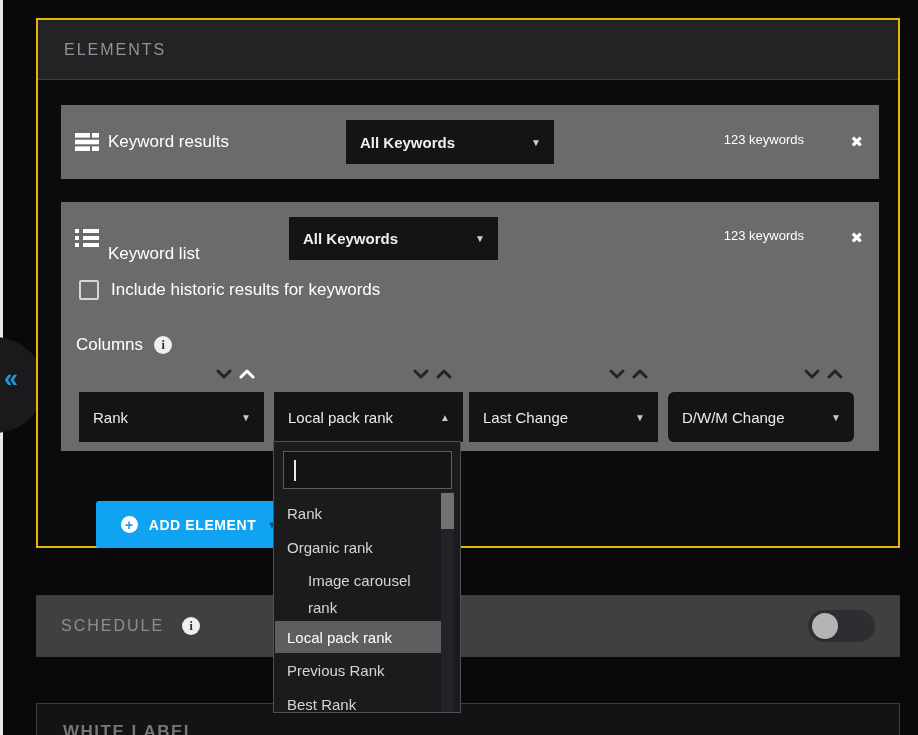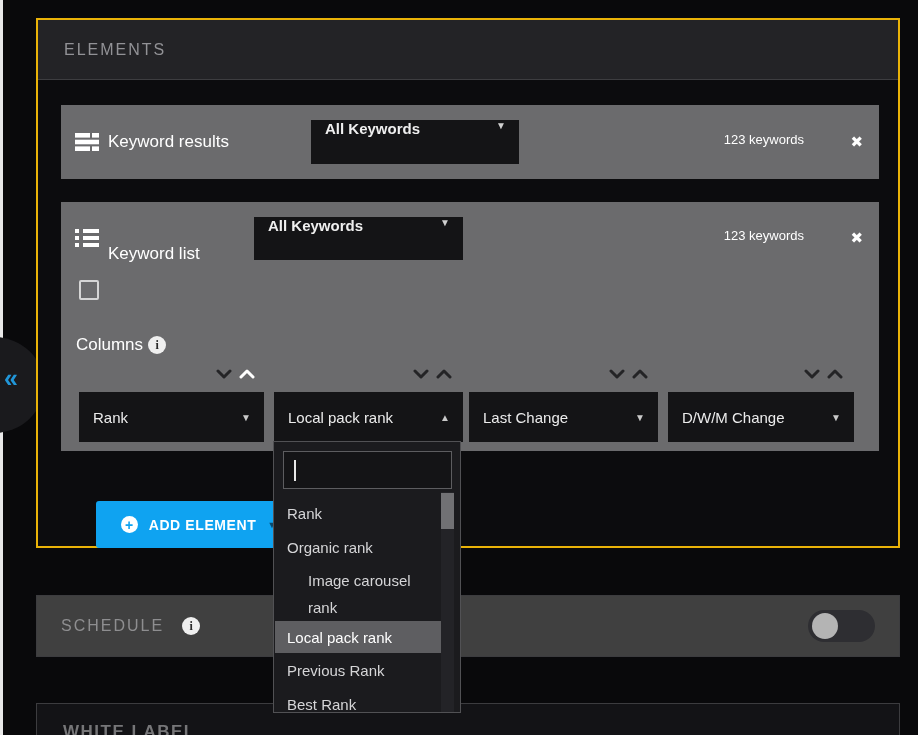--- a/index.html
+++ b/index.html
@@ -24,32 +24,32 @@
   .panel-title{color:#929296;font-size:16px;letter-spacing:2px;font-weight:500;}
 
   .graycard{position:absolute;background:#6b6b6d;}
   .overview-row{left:23px;top:85px;width:818px;height:74px;}
   .listcard{left:23px;top:182px;width:818px;height:249px;}
 
   .rowlabel{color:#fff;font-size:17px;font-weight:500;}
   .count-label{color:#fff;font-size:13px;font-weight:500;}
   .close-x{color:#fff;font-size:15px;font-weight:bold;cursor:pointer;line-height:1;}
 
-  .dark-select{position:absolute;box-sizing:border-box;background:#141416;display:flex;align-items:flex-start;
-    padding:0 14px;cursor:pointer;}
+  .dark-select{position:absolute;box-sizing:border-box;background:#141416;display:flex;align-items:center;
+    padding:0 14px;cursor:pointer;margin-left:35px;}
   .dark-select .sel-label{color:#efefef;font-size:15px;font-weight:600;}
   .dark-select .sel-caret{position:absolute;right:13px;color:#d0d0d0;font-size:10px;}
 
   .row-icon{display:inline-block;}
 
   .checkbox{position:absolute;box-sizing:border-box;width:20px;height:20px;border:2px solid #d6d6d6;
     border-radius:2px;background:transparent;cursor:pointer;}
   .check-label{position:absolute;color:#fff;font-size:17px;font-weight:500;}
 
-  .columns-label{position:absolute;display:flex;align-items:center;gap:5px;}
+  .columns-label{position:absolute;display:flex;align-items:center;gap:11px;}
   .columns-text{color:#fff;font-size:17px;font-weight:500;}
   .info-badge{display:inline-flex;width:18px;height:18px;border-radius:50%;background:#efefef;color:#2a2a2a;
     font-size:12px;font-weight:bold;align-items:center;justify-content:center;font-family:"Liberation Serif",serif;}
 
   .sortpair{position:absolute;top:166px;display:flex;gap:7px;align-items:center;}
 
   .col-trigger{position:absolute;top:190px;height:50px;box-sizing:border-box;background:#141416;
     display:flex;align-items:center;padding:0 14px;cursor:pointer;}
   .col-trigger .sel-label{color:#ececec;font-size:15px;font-weight:500;}
   .col-trigger .sel-caret{position:absolute;right:13px;color:#c9c9c9;font-size:10px;}
@@ -136,20 +136,21 @@
       </span>
       <span class="abs rowlabel" style="left:47px;top:42px;">Keyword list</span>
       <div class="dark-select" style="left:193px;top:15px;width:209px;height:43px;">
         <span class="sel-label">All Keywords</span>
         <span class="sel-caret">▼</span>
       </div>
       <span class="abs count-label" style="right:75px;top:26px;">123 keywords</span>
       <span class="abs close-x" style="right:16px;top:28px;">✖</span>
 
       <span class="checkbox" style="left:18px;top:78px;"></span>
+      <span class="check-label" style="left:50px;top:78px;">Include historic results for keywords</span>
 
       <div class="columns-label" style="left:15px;top:133px;">
         <span class="columns-text">Columns</span>
         <span class="info-badge">i</span>
       </div>
 
       <span class="sortpair" style="left:155px;">
         <svg width="16" height="12" viewBox="0 0 16 12">
             <polyline points="2,3 8,9 14,3" fill="none" stroke="#242426" stroke-width="3" stroke-linecap="round" stroke-linejoin="round"></polyline>
           </svg>
@@ -187,21 +188,21 @@
         <span class="sel-caret">▼</span>
       </div>
       <div class="col-trigger" style="left:213px;width:189px;">
         <span class="sel-label">Local pack rank</span>
         <span class="sel-caret">▲</span>
       </div>
       <div class="col-trigger" style="left:408px;width:189px;text-align:right;">
         <span class="sel-label">Last Change</span>
         <span class="sel-caret">▼</span>
       </div>
-      <div class="col-trigger" style="left:607px;width:186px;">
+      <div class="col-trigger" style="left:607px;width:186px;border-radius:6px;">
         <span class="sel-label">D/W/M Change</span>
         <span class="sel-caret">▼</span>
       </div>
     </div>
 
     <button class="abs add-btn">
       <span class="plus-circle">+</span>
       <span class="add-label">ADD ELEMENT</span>
       <span class="add-caret">▼</span>
     </button>

